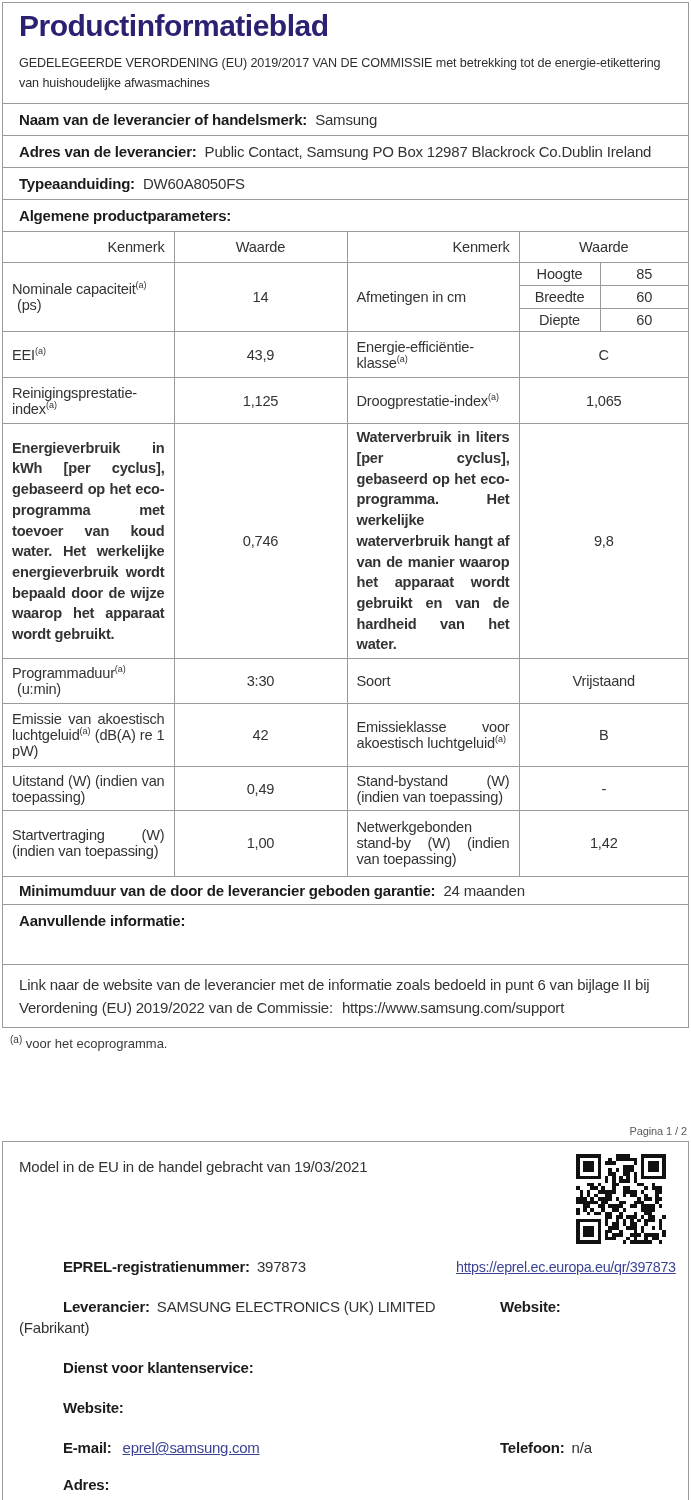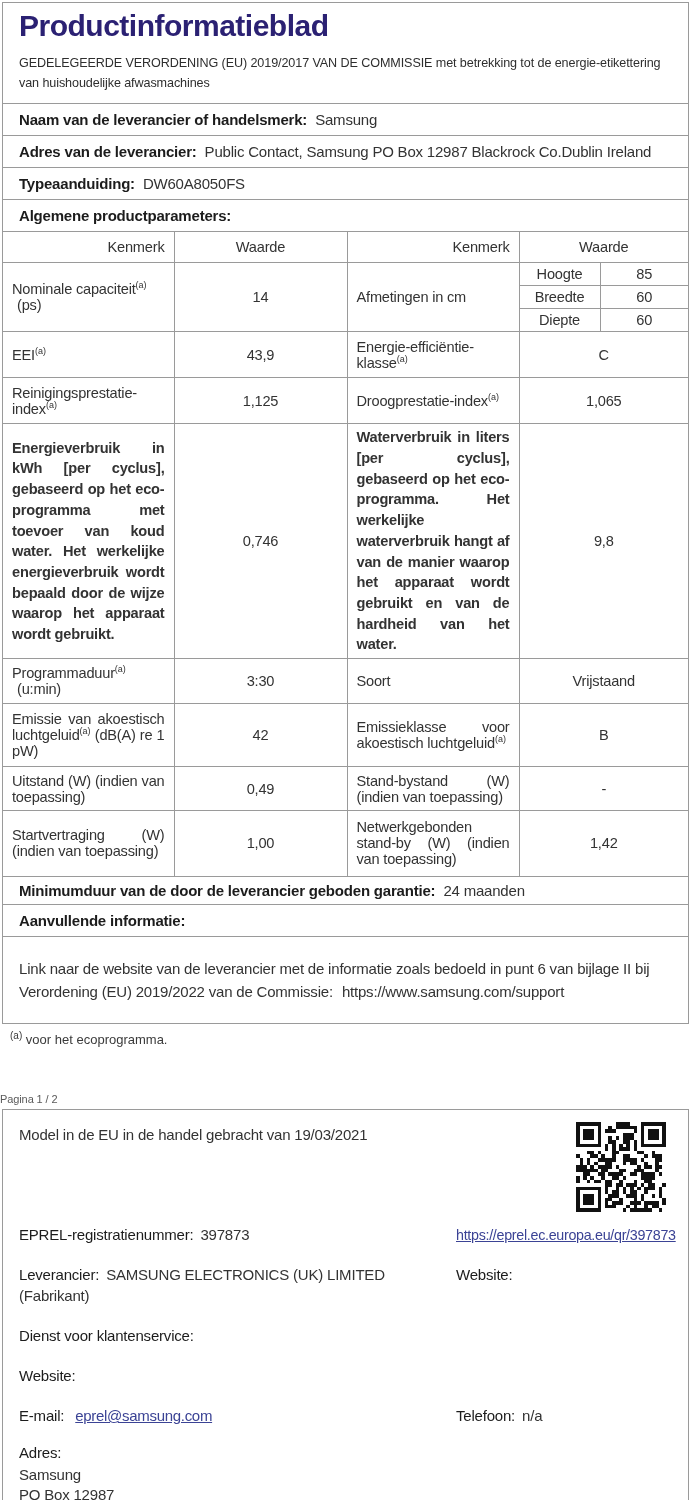--- a/index.html
+++ b/index.html
@@ -43,41 +43,41 @@
   .unit{display:block;padding-left:5px;}
   sup{font-size:9px;line-height:0;letter-spacing:0;}
   tr.dimrow{height:23px;}
   tr.h46{height:46px;}
   tr.h45{height:45px;}
   tr.h63{height:63px;}
   tr.h44{height:44px;}
   tr.h65{height:65px;}
   td.tall{padding-top:9px;padding-bottom:9px;line-height:1.42;font-weight:bold;}
 
-  .link-row{border-top:1px solid #9a9a9a;padding:20px 16px;font-size:15px;line-height:1.55;letter-spacing:-0.2px;color:#333;}
+  .link-row{border-top:1px solid #9a9a9a;padding:8px 16px;font-size:15px;line-height:1.55;letter-spacing:-0.2px;color:#333;margin-top:28px;}
   .link-row .url{margin-left:9px;}
 
   .footnote{padding:8px 10px 0 10px;font-size:13px;color:#3a3a3a;}
   .footnote sup{font-size:10px;}
 
   .pagina{
-    margin-top:46px;padding-right:4px;text-align:left;
+    margin-top:74px;padding-right:4px;text-align:right;
     font-size:11px;color:#5a5a5a;letter-spacing:-0.1px;
   }
 
   
   .box2{margin:4px 2px 0 2px;border:1px solid #9a9a9a;padding:12px 16px 14px 16px;min-height:394px;box-sizing:border-box;}
   .model-row{display:flex;justify-content:space-between;align-items:flex-start;}
   .model-text{font-size:15px;color:#333;padding-top:4px;letter-spacing:-0.2px;}
   .qr{width:90px;height:90px;margin:0 6px 0 0;}
 
   .p2row{display:flex;margin-top:19px;font-size:15px;letter-spacing:-0.2px;}
   .p2left{width:437px;flex:none;padding-right:10px;box-sizing:border-box;line-height:1.4;}
   .p2right{flex:1;line-height:1.4;}
-  .blab{font-weight:normal;color:#1c1c1c;}
+  .blab{font-weight:bold;color:#1c1c1c;margin-left:44px;}
   .bval{margin-left:7px;color:#333;}
   a.doclink{color:#3b4395;text-decoration:underline;cursor:pointer;white-space:nowrap;font-size:14.3px;letter-spacing:-0.3px;}
   .adres-block{margin-top:17px;font-size:15px;letter-spacing:-0.2px;line-height:1.34;color:#333;}
   .adres-block .blab{display:block;margin-bottom:2px;}
   .adres-line{display:block;}
 </style>
 </head>
 <body>
 
 <div class="sheet">

